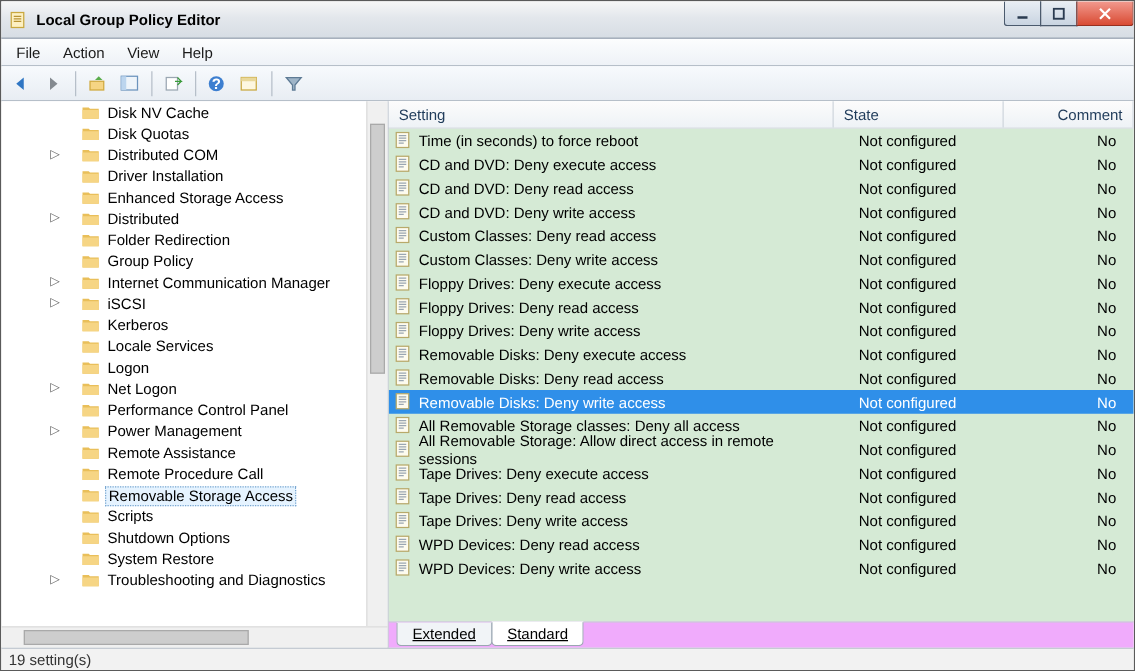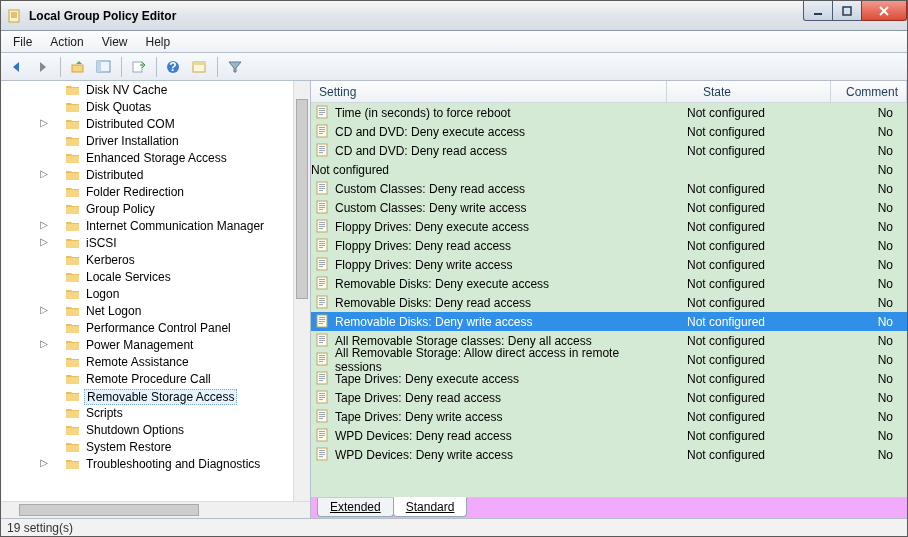--- a/index.html
+++ b/index.html
@@ -27,21 +27,21 @@
   .lbl { padding:0 2px; }
   .hscroll { height:17px; background:#f0f0f0; border-top:1px solid #dcdcdc; position:relative;}
   .hscroll .thumb { position:absolute; left:18px; top:2px; height:12px; width:180px; background:#cdcdcd; border:1px solid #a9a9a9;}
   .vscroll { width:17px; background:#f0f0f0; border-left:1px solid #dcdcdc; position:relative;}
   .vscroll .thumb { position:absolute; top:18px; left:2px; width:12px; height:200px; background:#cdcdcd; border:1px solid #a9a9a9;}
   .treewrap { display:flex; flex:1; min-height:0;}
   .listpane { flex:1; display:flex; flex-direction:column;}
   .listhdr { height:22px; background:linear-gradient(#fcfcfc,#eef2f6); border-bottom:1px solid #d0d6dd; display:flex;}
   .lcol { border-right:1px solid #d0d6dd; display:flex; align-items:center; padding:0 8px; color:#1f3b5a;}
   .lcol.set { width:356px;}
-  .lcol.state { width:136px;margin-left:28px;}
+  .lcol.state { width:136px;}
   .lcol.comm { flex:1; justify-content:flex-end;}
   .listbody { flex:1; overflow:hidden; background:#d5ead5; position:relative;}
   .lrow { display:flex; height:19px; align-items:center;gap:20px; }
   .lrow .c1 { width:356px; display:flex; align-items:center; padding-left:4px; gap:4px;}
   .lrow .c2 { width:136px; }
   .lrow .c3 { flex:1; padding-right:14px; text-align:right;}
   .lrow.sel { background:#2f8fe9; color:#fff;}
   .lrow .pico { width:16px;height:16px; display:inline-flex; flex-shrink:0;}
   .tabsbar { height:21px; border-top:1px solid #c6ccd3; display:flex; align-items:flex-end; padding-left:6px; gap:0; background:#f0abfc;text-decoration:underline;}
   .tab { padding:2px 12px 2px 12px; border:1px solid #9aa6b2; border-top:none; border-bottom-left-radius:4px; border-bottom-right-radius:4px; margin-right:-1px; background:#f1f4f7; position:relative; top:-1px;}
@@ -435,20 +435,32 @@
                 <rect x="4" y="7" width="6" height="1" fill="#9aa6b2"></rect>
                 <rect x="4" y="9" width="4" height="1" fill="#9aa6b2"></rect>
               </svg>
             </span>
             <span>CD and DVD: Deny read access</span>
           </div>
           <div class="c2">Not configured</div>
           <div class="c3">No</div>
         </div>
         <div class="lrow">
+          <div class="c1">
+            <span class="pico">
+              <svg width="16" height="14">
+                <rect x="2" y="1" width="10" height="12" fill="#fdfbef" stroke="#b8a96a"></rect>
+                <rect x="4" y="3" width="6" height="1" fill="#9aa6b2"></rect>
+                <rect x="4" y="5" width="6" height="1" fill="#9aa6b2"></rect>
+                <rect x="4" y="7" width="6" height="1" fill="#9aa6b2"></rect>
+                <rect x="4" y="9" width="4" height="1" fill="#9aa6b2"></rect>
+              </svg>
+            </span>
+            <span>CD and DVD: Deny write access</span>
+          </div>
           <div class="c2">Not configured</div>
           <div class="c3">No</div>
         </div>
         <div class="lrow">
           <div class="c1">
             <span class="pico">
               <svg width="16" height="14">
                 <rect x="2" y="1" width="10" height="12" fill="#fdfbef" stroke="#b8a96a"></rect>
                 <rect x="4" y="3" width="6" height="1" fill="#9aa6b2"></rect>
                 <rect x="4" y="5" width="6" height="1" fill="#9aa6b2"></rect>

